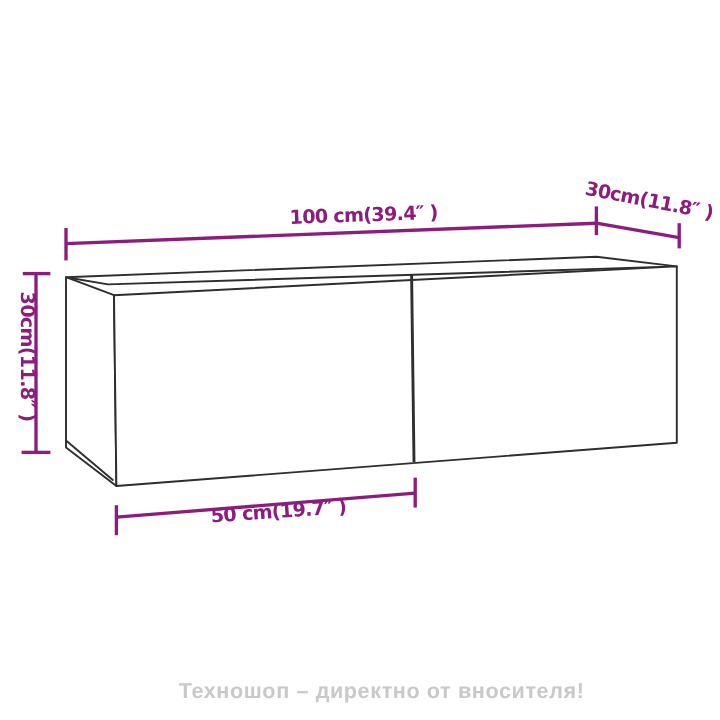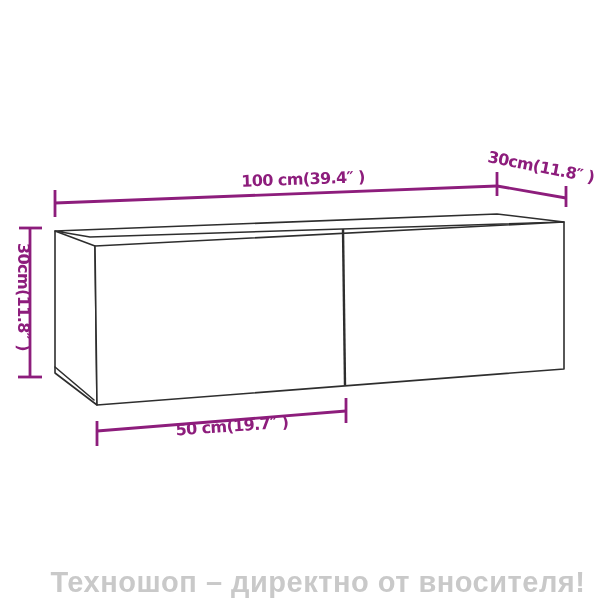--- a/index.html
+++ b/index.html
@@ -42,21 +42,21 @@
   .dim-label.door   { left: 232px; top: 426px; transform: translate(-50%,-50%) rotate(-4deg); }
 
   .watermark {
     position: absolute;
     left: 0; right: 0;
     top: 566px;
     text-align: center;
     color: var(--watermark, #c9c9c9);
     font-family: "Liberation Sans", sans-serif;
     font-weight: bold;
-    font-size: 29px;
+    font-size: 18px;
     letter-spacing: 0.5px;
     white-space: nowrap;
     padding-left: 36px;
   }
 </style>
 </head>
 <body>
 
 <div class="canvas">
 

